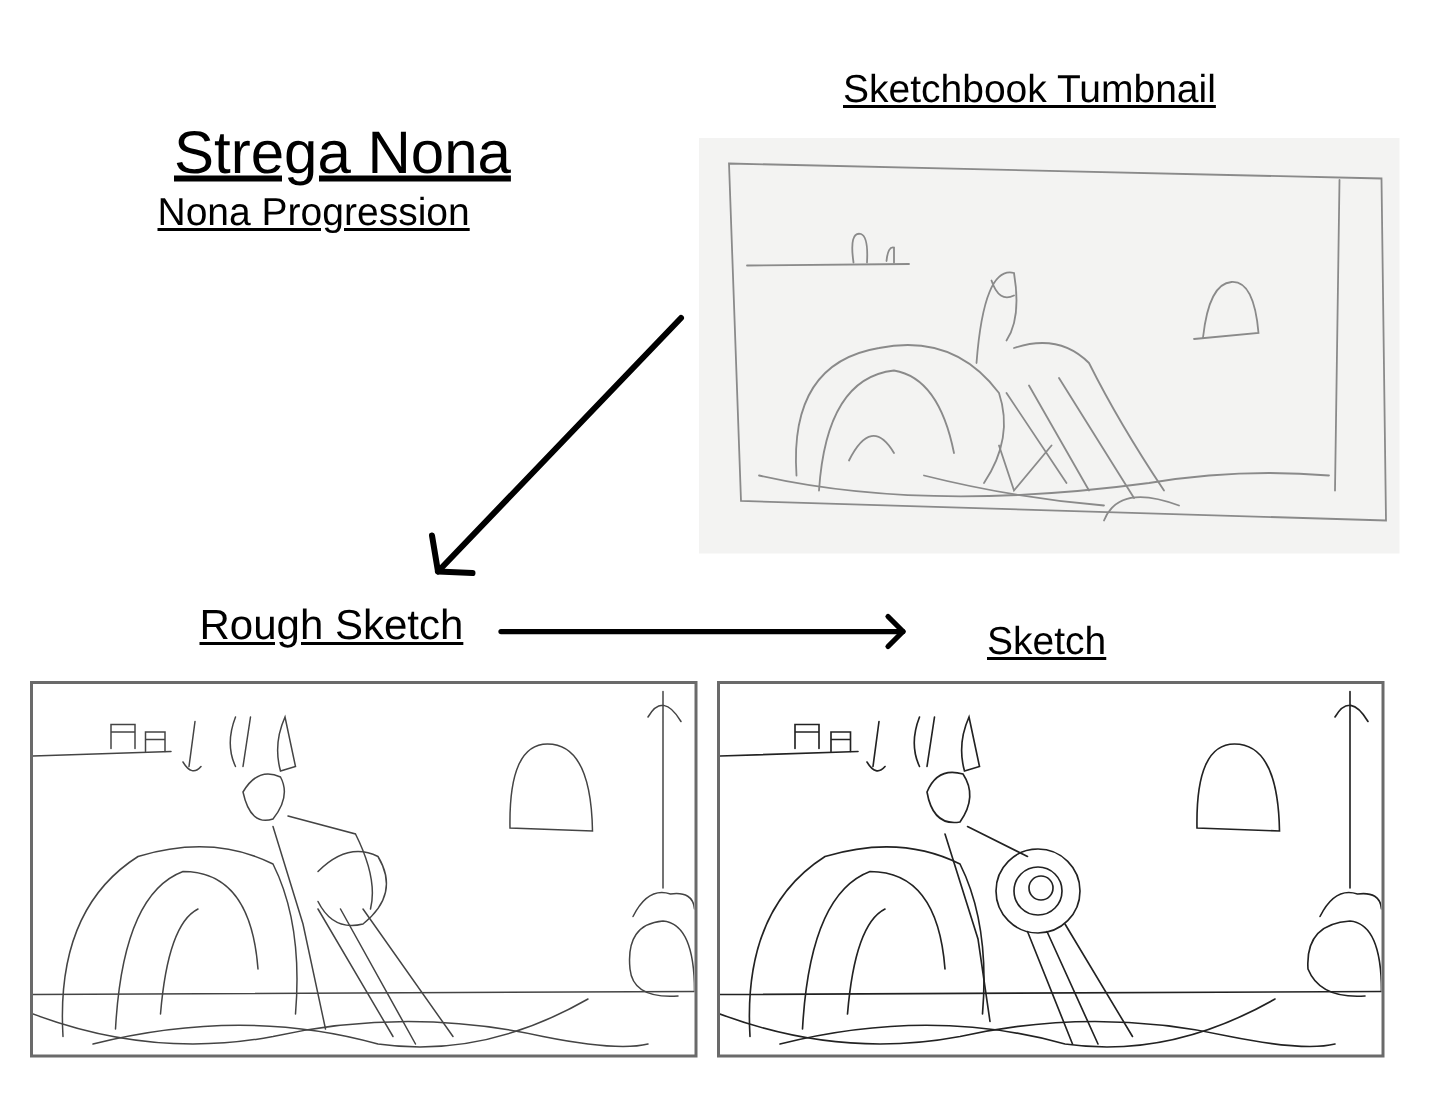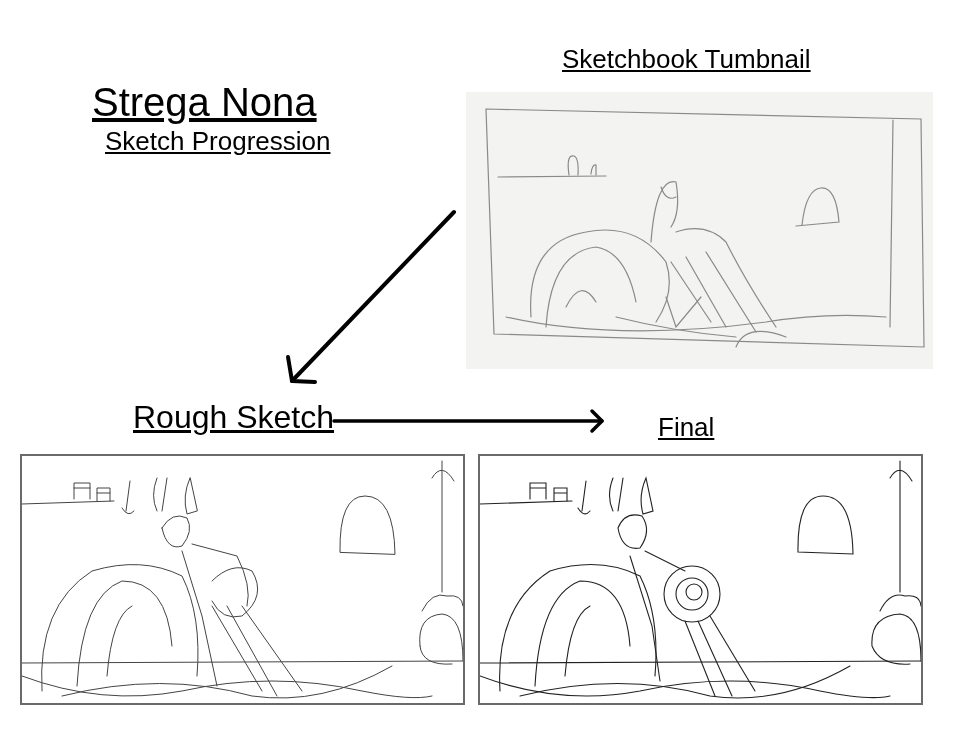--- a/index.html
+++ b/index.html
@@ -1,33 +1,33 @@
 <!DOCTYPE html>
 <html><head>
 <meta charset="utf-8">
 <style>
   html,body{margin:0;padding:0;background:#ffffff;}
   body{width:960px;height:741px;position:relative;overflow:hidden;font-family:"Liberation Sans",sans-serif;color:#000;}
   .abs{position:absolute;text-decoration:underline;}
-  .title{left:92px;top:80px;font-size:40px;line-height:44px;white-space:nowrap;}
+  .title{left:116px;top:80px;font-size:40px;line-height:44px;white-space:nowrap;}
   .subtitle{left:105px;top:126px;font-size:26px;line-height:30px;white-space:nowrap;}
   .thumb-label{left:562px;top:44px;font-size:26px;line-height:30px;white-space:nowrap;}
-  .rough-label{left:133px;top:402px;font-size:32px;line-height:30px;white-space:nowrap;}
+  .rough-label{left:133px;top:402px;font-size:28px;line-height:30px;white-space:nowrap;}
   .final-label{left:658px;top:412px;font-size:26px;line-height:30px;white-space:nowrap;}
   .photo{left:466px;top:92px;width:467px;height:277px;background:#f3f3f2;}
   .panel{top:454px;width:445px;height:251px;border:2px solid #6a6a6a;box-sizing:border-box;background:#fff;overflow:hidden;}
   .panel-left{left:20px;}
   .panel-right{left:478px;}
   svg{display:block;}
 </style>
 </head>
 <body>
 
 <div class="abs title">Strega Nona</div>
-<div class="abs subtitle">Sketch Progression</div>
+<div class="abs subtitle">Nona Progression</div>
 
 <div class="abs thumb-label">Sketchbook Tumbnail</div>
 
 <div class="abs photo">
   <svg width="467" height="277" viewBox="0 0 467 277" fill="none" stroke="#8a8a8a" stroke-width="1.2" stroke-linecap="round">
     <path d="M20 17 L455 27 L458 255 L28 242 Z"></path>
     <path d="M427 28 L424 235"></path>
     <path d="M32 85 L140 84"></path>
     <path d="M103 83 Q100 62 108 64 Q113 66 112 83"></path>
     <path d="M125 82 Q126 72 130 73 L130 83"></path>
@@ -54,21 +54,21 @@
 
 <div class="abs rough-label">Rough Sketch</div>
 
 <div class="abs" style="left:330px;top:408px;">
   <svg width="280" height="26" viewBox="0 0 280 26" fill="none" stroke="#000" stroke-width="3.5" stroke-linecap="round" stroke-linejoin="round">
     <path d="M4 13 L272 13"></path>
     <path d="M262 3 L272 13 L262 23"></path>
   </svg>
 </div>
 
-<div class="abs final-label">Final</div>
+<div class="abs final-label">Sketch</div>
 
 <div class="abs panel panel-left">
   <svg width="441" height="247" viewBox="0 0 441 247" fill="none" stroke="#444" stroke-width="1" stroke-linecap="round">
     <path d="M0 48 L92 45"></path>
     <path d="M52 43 L52 27 L68 27 L68 43 M52 32 L68 32"></path>
     <path d="M75 45 L75 32 L88 32 L88 45 M75 37 L88 37"></path>
     <path d="M108 25 L104 55 M100 52 Q106 62 112 55"></path>
     <path d="M135 22 Q128 40 135 55 M145 22 L140 55"></path>
     <path d="M168 22 Q160 40 165 58 L175 55 Z"></path>
     <path d="M318 96 Q317 40 343 40 Q372 40 373 98 Z"></path>

